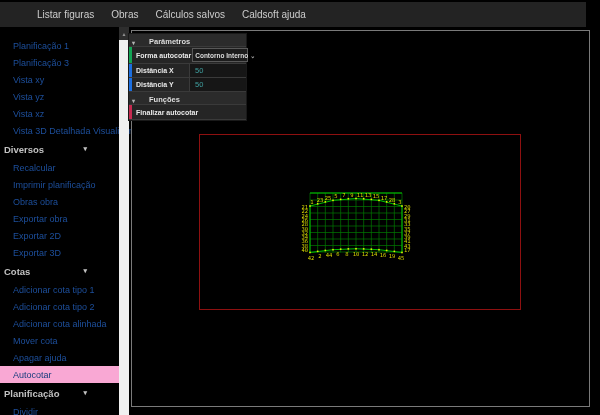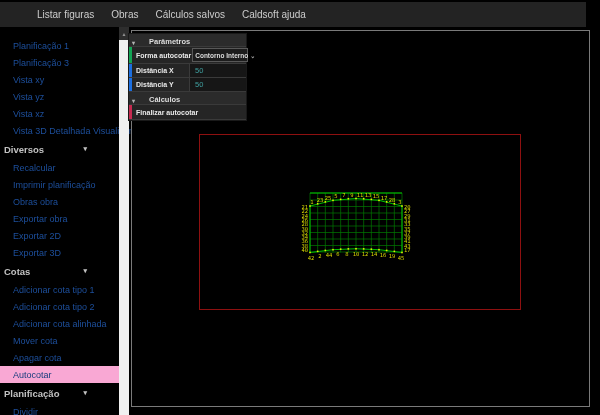--- a/index.html
+++ b/index.html
@@ -86,21 +86,21 @@
         <div class="side-item">Exportar 2D</div>
         <div class="side-item">Exportar 3D</div>
         <div class="section-header">
           <span>Cotas</span>
           <span class="caret2">▾</span>
         </div>
         <div class="side-item">Adicionar cota tipo 1</div>
         <div class="side-item">Adicionar cota tipo 2</div>
         <div class="side-item">Adicionar cota alinhada</div>
         <div class="side-item">Mover cota</div>
-        <div class="side-item">Apagar cota</div>
+        <div class="side-item">Apagar ajuda</div>
         <div class="side-item selected">Autocotar</div>
         <div class="section-header">
           <span>Planificação</span>
           <span class="caret2">▾</span>
         </div>
         <div class="side-item">Dividir</div>
       </div>
     <div class="scroll-track">
       <div class="scroll-up">
         <span>▲</span>
@@ -236,21 +236,21 @@
     </div>
 
     <div class="p-row r3">
       <span class="accent" id="acc2" style="background: rgb(29, 111, 224);"></span>
       <span class="p-label">Distância Y</span>
       <div class="value-cell">50</div>
     </div>
 
     <div class="p-header">
       <span class="p-caret">▾</span>
-      <span>Cálculos</span>
+      <span>Funções</span>
     </div>
 
     <div class="p-row r4">
       <span class="accent" id="acc3" style="background: rgb(198, 42, 80);"></span>
       <span class="p-label">Finalizar autocotar</span>
     </div>
   </div>
 
 </div>
 

